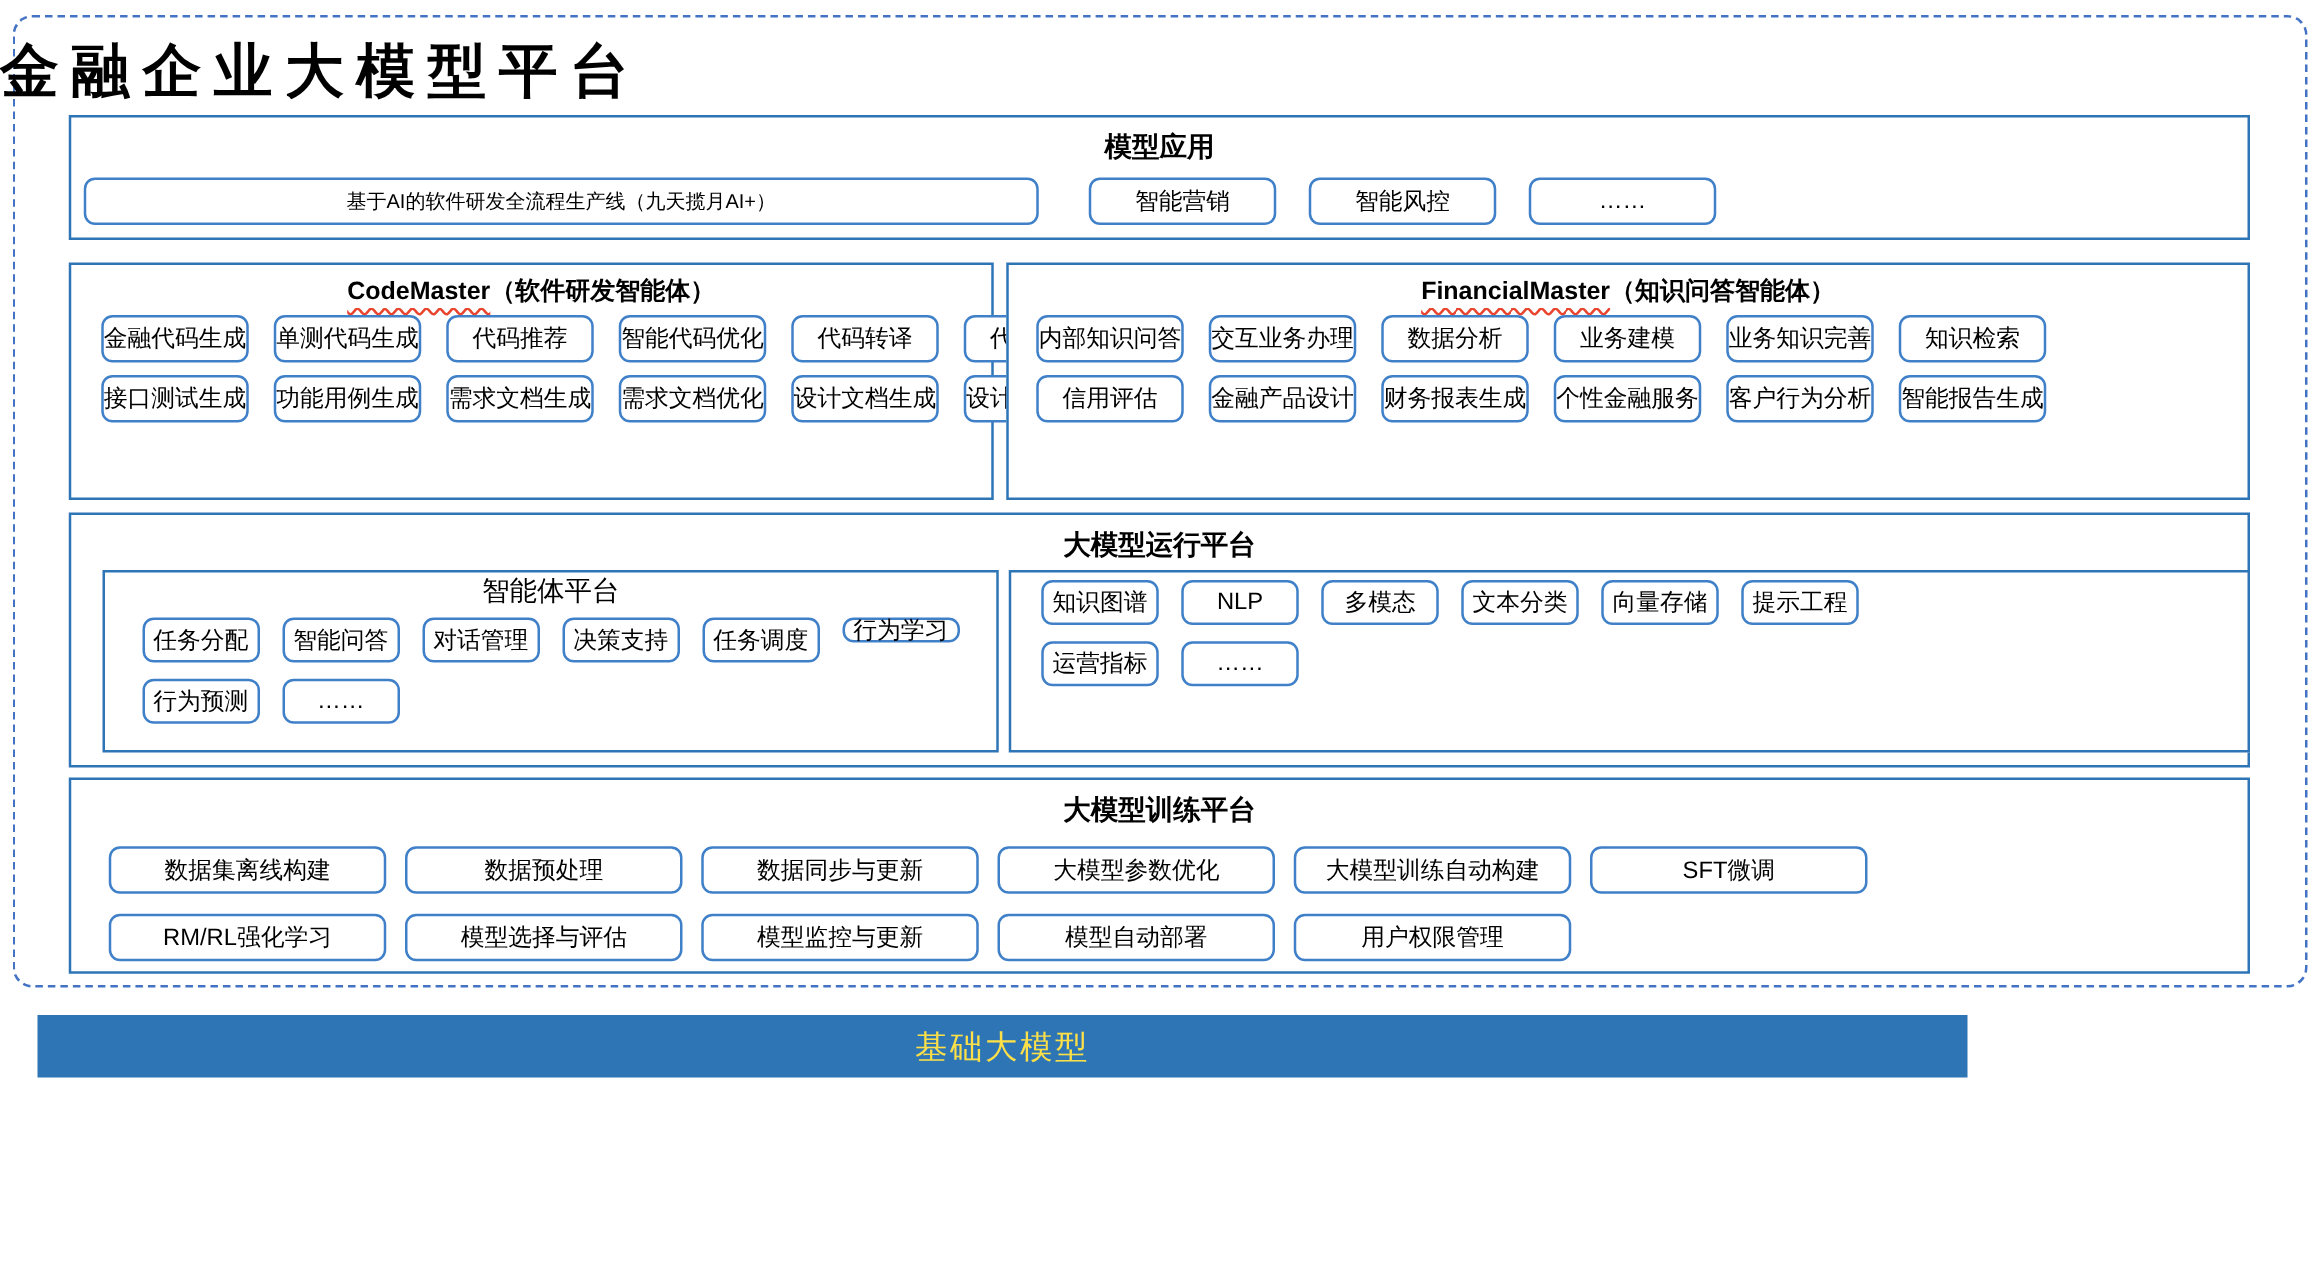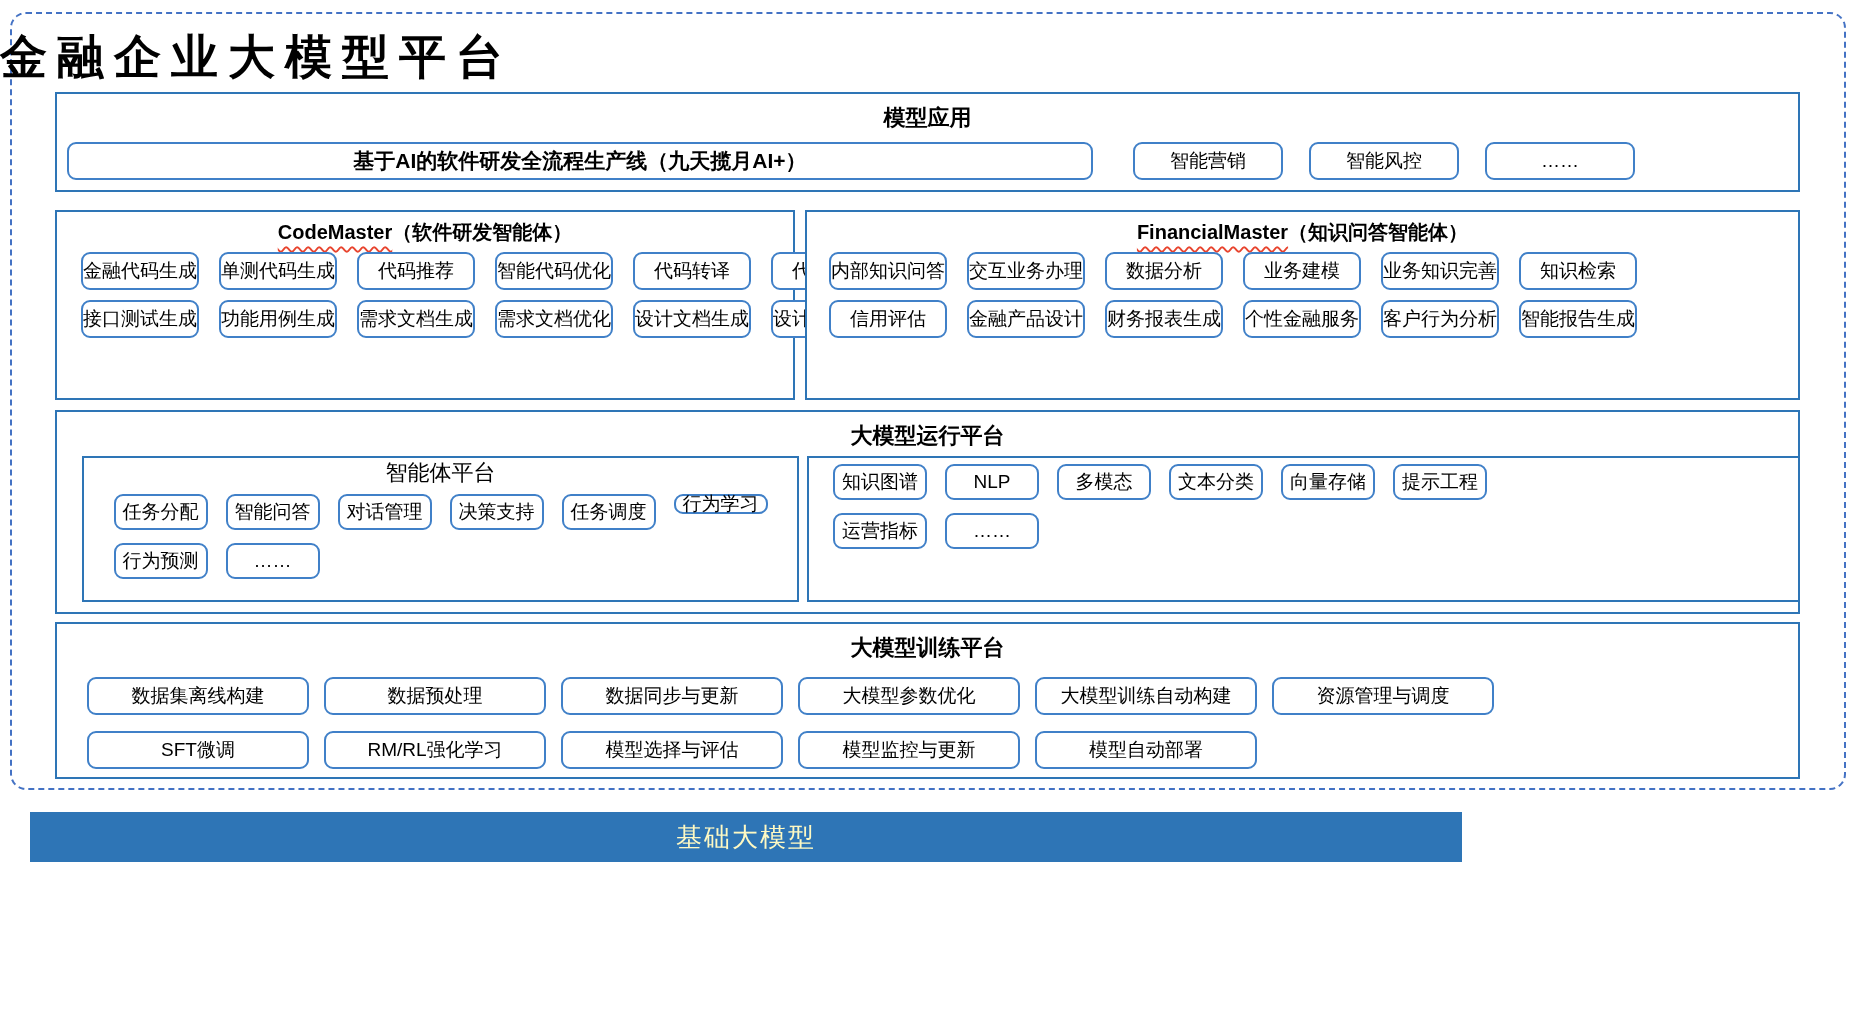--- a/index.html
+++ b/index.html
@@ -32,40 +32,40 @@
     text-underline-offset:7px;
   }
   .item{
     border:2px solid #4080C8;border-radius:9px;background:#fff;
     display:flex;align-items:center;justify-content:center;
     font-size:19px;height:38px;box-sizing:border-box;white-space:nowrap;
   }
   .app-row{
     position:absolute;left:10px;top:48px;display:flex;align-items:center;
   }
-  .app-main{width:1026px;font-weight:bold;font-size:21px;}
+  .app-main{width:764px;font-weight:normal;font-size:16px;}
   .app-small{width:150px;margin-left:26px;}
   .app-main + .app-small{margin-left:40px;}
   .grid-4{
     display:grid;grid-template-columns:repeat(6,1fr);
     gap:10px 20px;margin:6px auto 0;
   }
   .subbox{
     position:absolute;border:2px solid #2E75B6;background:#fff;
   }
   .subbox-title{
     text-align:center;font-size:22px;font-weight:normal;margin-top:0;
   }
   .grid-6{
     display:grid;grid-template-columns:repeat(6,222px);
     gap:16px 15px;margin:14px 0 0 30px;
   }
   .foundation-bar{
-    position:absolute;left:30px;top:812px;width:1432px;height:50px;
-    background:#2E75B6;color:#fef9c3;display:flex;align-items:center;
+    position:absolute;left:30px;top:812px;width:1544px;height:50px;
+    background:#2E75B6;color:#fde047;display:flex;align-items:center;
     justify-content:center;font-size:26px;letter-spacing:2px;
   }
 </style>
 </head>
 <body>
 
 <div class="outer-frame"></div>
 
 <div class="main-title">金融企业大模型平台</div>
 
@@ -151,24 +151,24 @@
 </div>
 
 <div class="section" style="left:55px;top:622px;width:1741px;height:153px;">
   <div class="section-header">大模型训练平台</div>
   <div class="grid-6">
     <div class="item">数据集离线构建</div>
     <div class="item">数据预处理</div>
     <div class="item">数据同步与更新</div>
     <div class="item">大模型参数优化</div>
     <div class="item">大模型训练自动构建</div>
-    <div class="item">资源管理与调度</div>
     <div class="item">SFT微调</div>
     <div class="item">RM/RL强化学习</div>
     <div class="item">模型选择与评估</div>
     <div class="item">模型监控与更新</div>
     <div class="item">模型自动部署</div>
+    <div class="item">用户权限管理</div>
   </div>
 </div>
 
 <div class="foundation-bar">
   <span>基础大模型</span>
 </div>
 
 </body></html>

